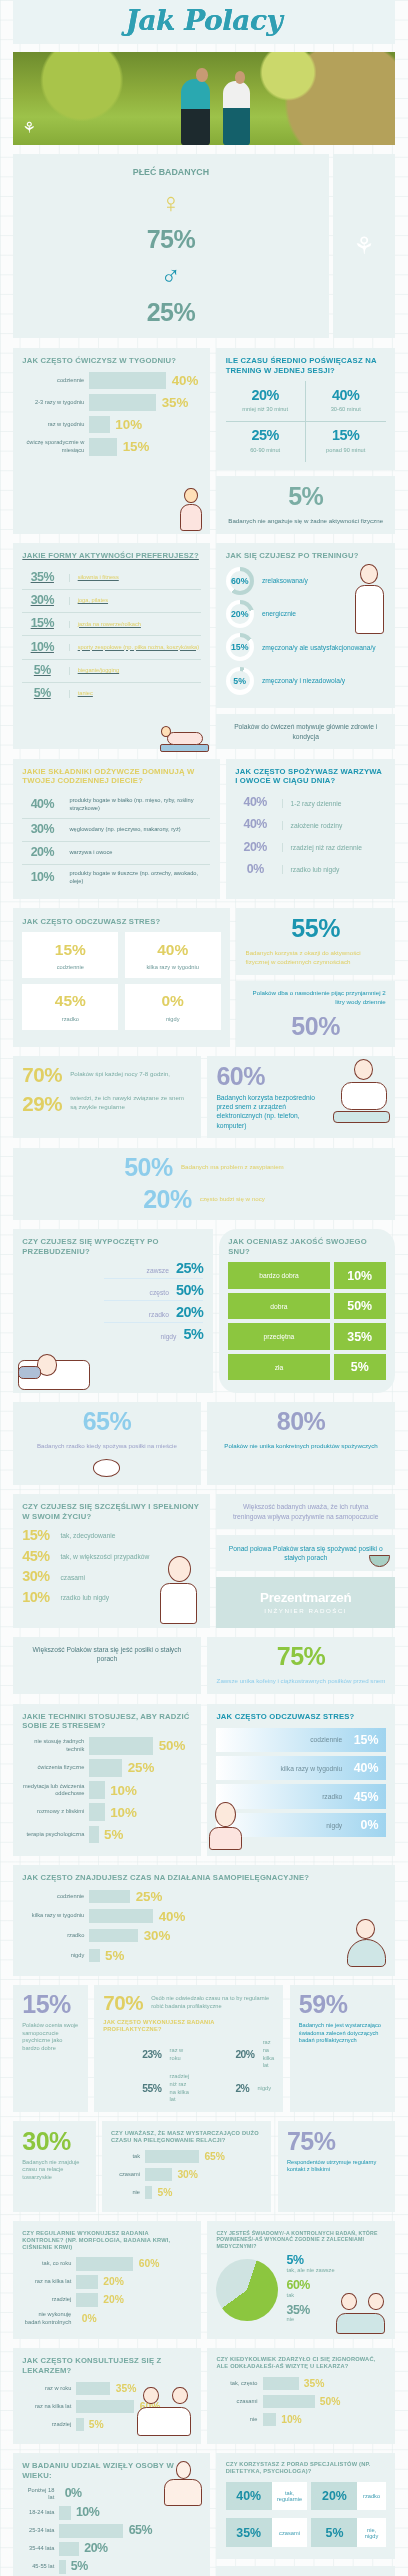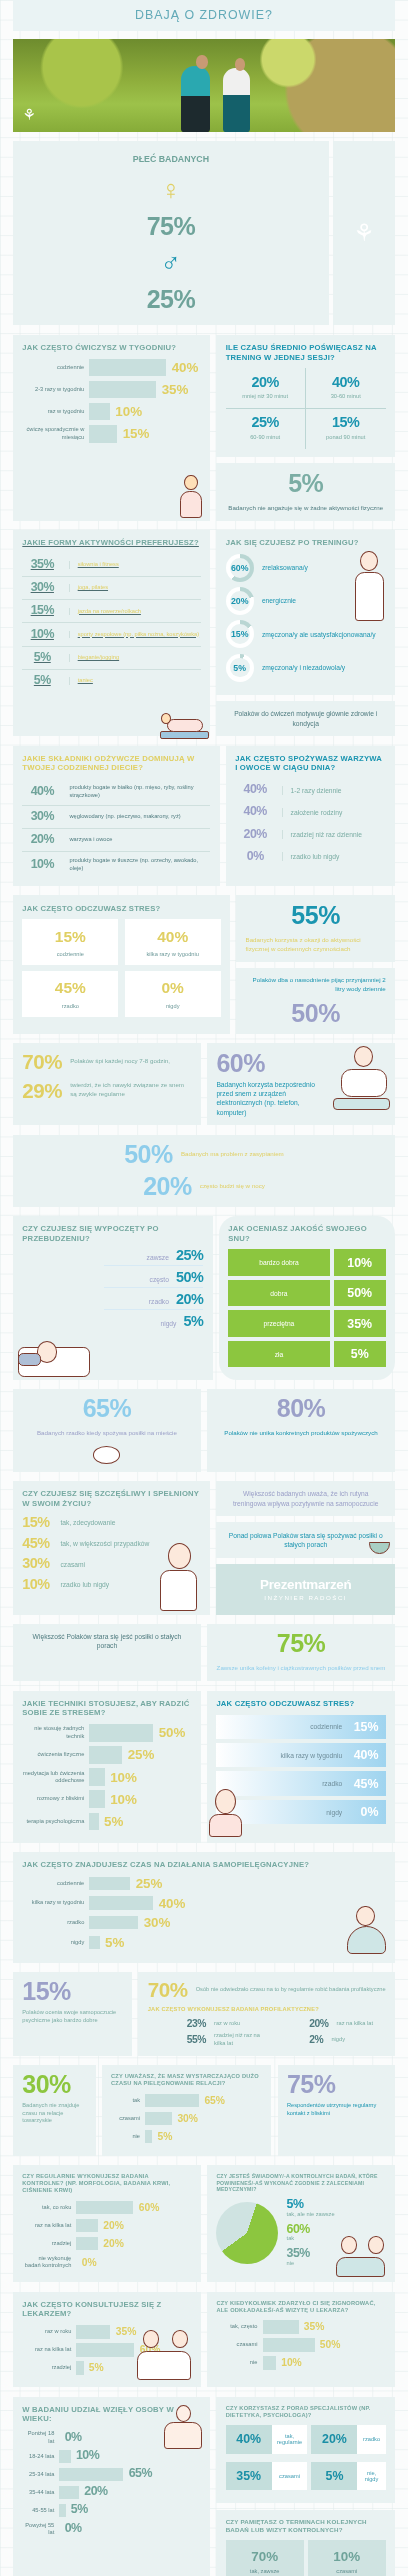--- a/index.html
+++ b/index.html
@@ -178,21 +178,21 @@
   .illu{ position:absolute; pointer-events:none; }
   .ph-head{ border-radius:50%; background:#fbe0cf; border:1px solid #7b3b2e; }
   .ph-body{ background:#fdeee6; border:1px solid #7b3b2e; border-radius:9.3px 9.3px 3.1px 3.1px; }
 </style>
 </head>
 <body>
 
 <div class="page">
 
   <div class="hero-title-band">
-    <div class="sub-title">DBAJĄ O ZDROWIE?</div>
+    <div class="script-title">Jak Polacy</div>
   </div>
 
   <div class="hero-photo">
     <div class="runner-a"></div>
     <div class="head-a"></div>
     <div class="runner-b"></div>
     <div class="head-b"></div>
     <div class="hero-logo">⚘</div>
   </div>
 
@@ -675,20 +675,24 @@
         <div class="stat">
           <div class="big-num n20 dark">55%</div>
           <div class="lbl sage">rzadziej niż raz na kilka lat</div>
         </div>
         <div class="stat">
           <div class="big-num n20 dark">2%</div>
           <div class="lbl sage">nigdy</div>
         </div>
       </div>
     </div>
+    <div class="card" style="flex:.85;">
+      <div class="big-num n48 lilac">59%</div>
+      <div class="lbl teal" style="margin-top:5.2px;">Badanych nie jest wystarczająco świadoma zaleceń dotyczących badań profilaktycznych</div>
+    </div>
   </div>
 
   <div class="wrap mt18 row gap12">
     <div class="card" style="flex:.55;">
       <div class="big-num n48 green">30%</div>
       <div class="lbl sage" style="margin-top:5.2px;">Badanych nie znajduje czasu na relacje towarzyskie</div>
     </div>
     <div class="card" style="flex:1.3;">
       <div class="q-title sage" style="font-size:5.7px;">CZY UWAŻASZ, ŻE MASZ WYSTARCZAJĄCO DUŻO CZASU NA PIELĘGNOWANIE RELACJI?</div>
       <div class="bar-row">

